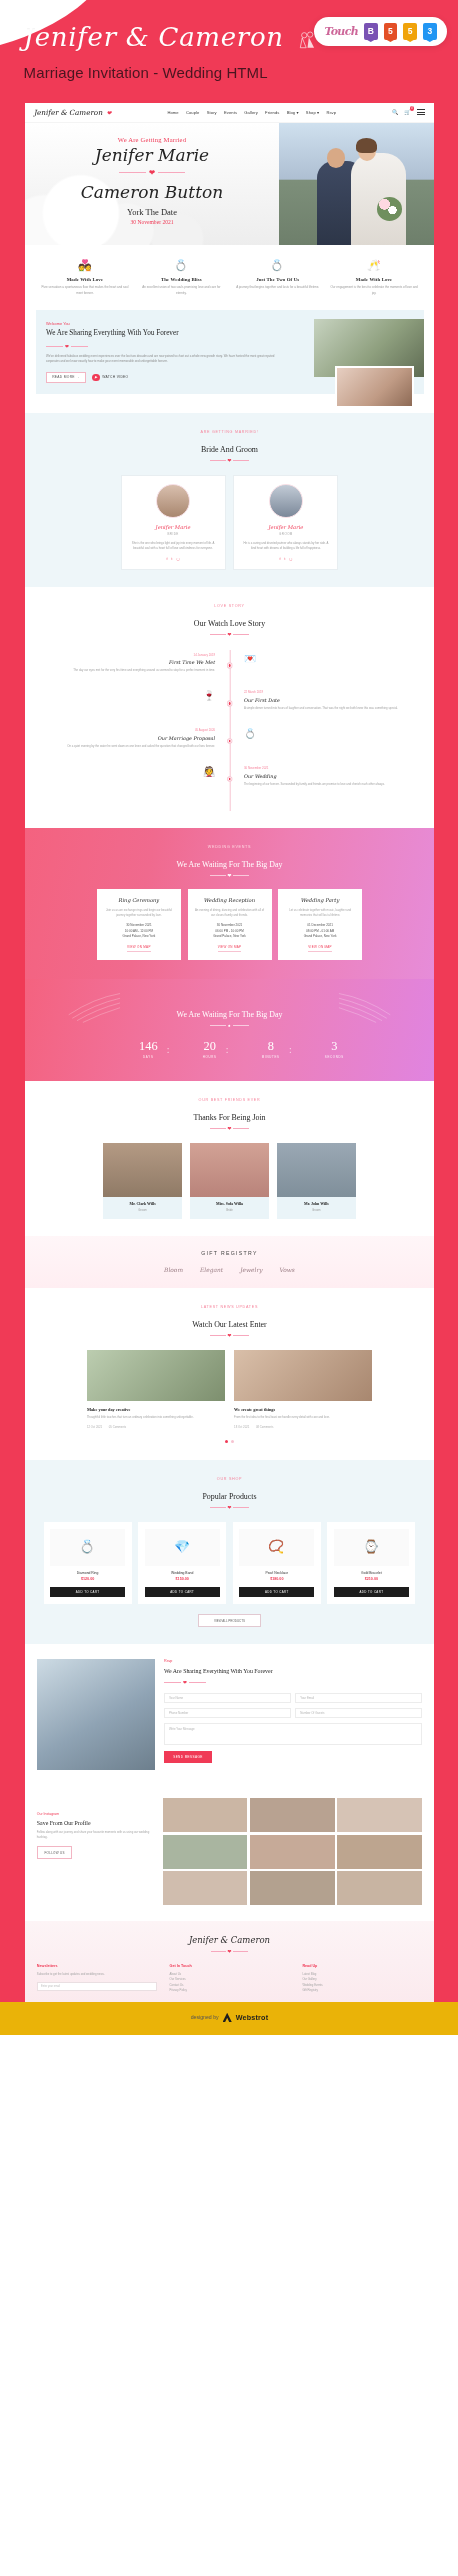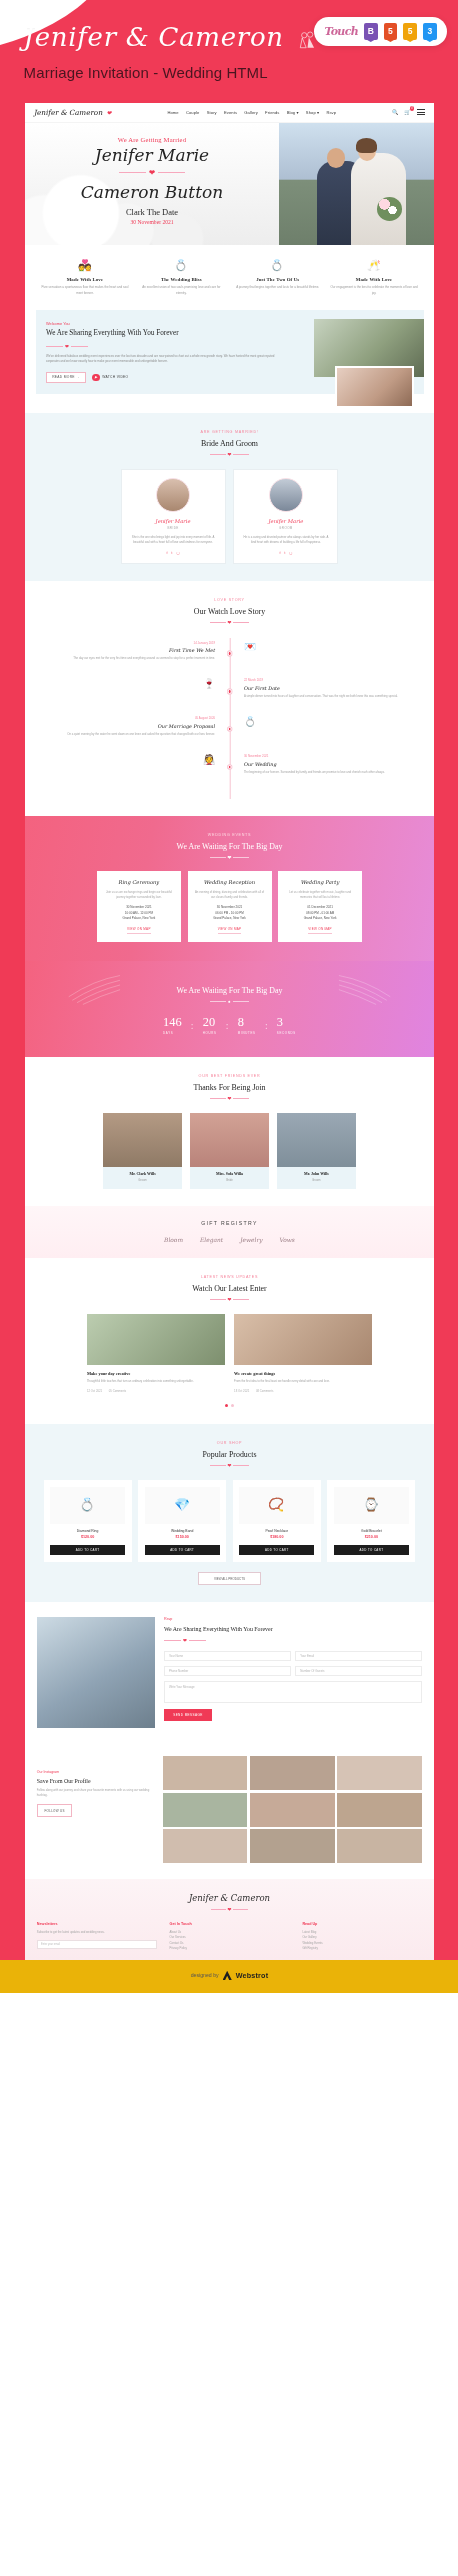--- a/index.html
+++ b/index.html
@@ -162,21 +162,21 @@
   .about-img { width:131px; position:relative; }
   .ai-main { position:absolute; right:0; top:9.2px; width:110px; height:58px;
     background:linear-gradient(135deg,#c7d3c0,#8fa07f 55%,#5e6b52); }
   .ai-sub { position:absolute; right:9.2px; bottom:-14.4px; width:79px; height:42px;
     border:2.6px solid #fff; background:linear-gradient(135deg,#e7cfc2,#c09b85 60%,#8d6a55); }
 
   
   .sec { padding:17px 10.5px; }
   .sec-eyebrow { text-align:center; color:#f6849c; font-size:3.7px; letter-spacing:0.7px;
     text-transform:uppercase; font-family:"Liberation Sans", sans-serif; }
-  .sec-h { text-align:center; font-size:7.9px; color:#1f1f1f; margin-top:5px;
+  .sec-h { text-align:center; font-size:7.9px; color:#1f1f1f; margin-top:11px;
     font-family:"Liberation Serif", serif; }
   .sec-sep { display:flex; justify-content:center; align-items:center; gap:2px; margin-top:3.9px; }
   .sec-sep i { display:block; width:15.7px; height:0.7px; background:#f7a8bd; }
   .sec-sep b { color:#f03a56; font-size:4.6px; }
 
   
   .couple-sec { background:#eef6f9; }
   .couple-row { display:flex; gap:7.9px; justify-content:center; margin-top:11.8px; }
   .couple-card { width:105px; background:#fff; border:0.7px solid #e8eef1; padding:7.9px; text-align:center; }
   .cc-photo { width:34px; height:34px; border-radius:50%; margin:0 auto; border:1.3px solid #f6dfe5; }
@@ -216,21 +216,21 @@
   .gal-grid { display:grid; grid-template-columns:repeat(4,1fr); gap:3.3px; margin-top:10.5px; }
   .gal-cell { height:37px; }
 
   
   .countdown { background:linear-gradient(100deg,#f4627f,#ee7fb4 55%,#e084e0); padding:19.7px 10.5px 22px; position:relative; overflow:hidden; }
   .cd-leaf { position:absolute; top:7.9px; width:59px; height:39px; opacity:.35; }
   .countdown .sec-h { color:#fff; }
   .countdown .sec-sep i { background:rgba(255,255,255,.6); }
   .countdown .sec-sep b { color:#fff; }
   .cd-row { display:flex; justify-content:center; align-items:center; gap:9.2px; margin-top:11.8px; }
-  .cd-unit { text-align:left; color:#fff; }
+  .cd-unit { text-align:center; color:#fff;margin-left:24px; }
   .cd-n { font-size:12.4px; font-family:"Liberation Serif", serif; line-height:1; }
   .cd-l { font-size:2.9px; letter-spacing:0.7px; margin-top:3.3px; opacity:.9; font-family:"Liberation Sans", sans-serif; }
   .cd-colon { color:#fff; font-size:9.8px; opacity:.7; }
 
   
   .fr-row { display:flex; gap:7.9px; justify-content:center; margin-top:11.8px; }
   .fr-card { width:79px; text-align:center; }
   .fr-photo { height:54px; }
   .fr-body { background:#eaf4f8; padding:5.2px 3.9px 6.6px; }
   .fr-n { font-size:3.9px; color:#222; font-family:"Liberation Serif", serif; font-weight:bold; }
@@ -378,21 +378,21 @@
       <div class="hero">
         <div class="hero-left">
           <div class="hero-eyebrow">We Are Getting Married</div>
           <div class="hero-name">Jenifer Marie</div>
           <div class="sep">
               <i></i>
               <b>❤</b>
               <i></i>
             </div>
           <div class="hero-name">Cameron Button</div>
-          <div class="hero-save">Clark The Date</div>
+          <div class="hero-save">York The Date</div>
           <div class="hero-date">30 November 2021</div>
         </div>
         <div class="hero-right">
           <div class="hr-sky"></div>
           <div class="hr-groom"></div>
             <div class="hr-head1"></div>
           <div class="hr-bride"></div>
             <div class="hr-head2"></div>
             <div class="hr-hair2"></div>
           <div class="hr-bouquet"></div>

